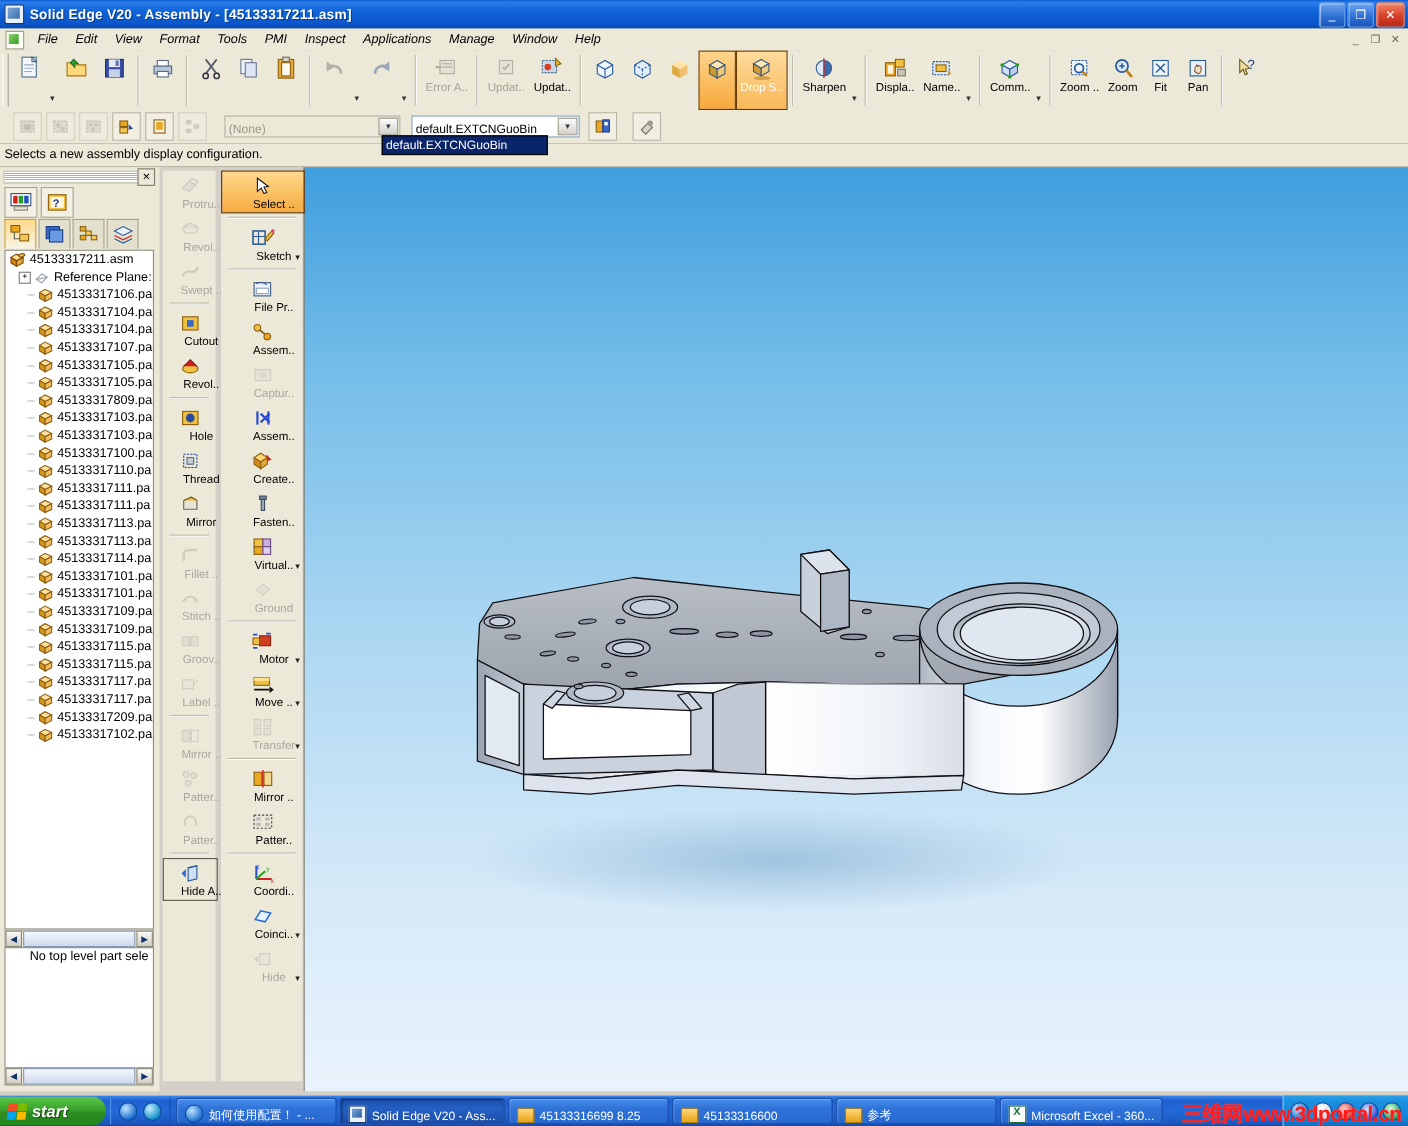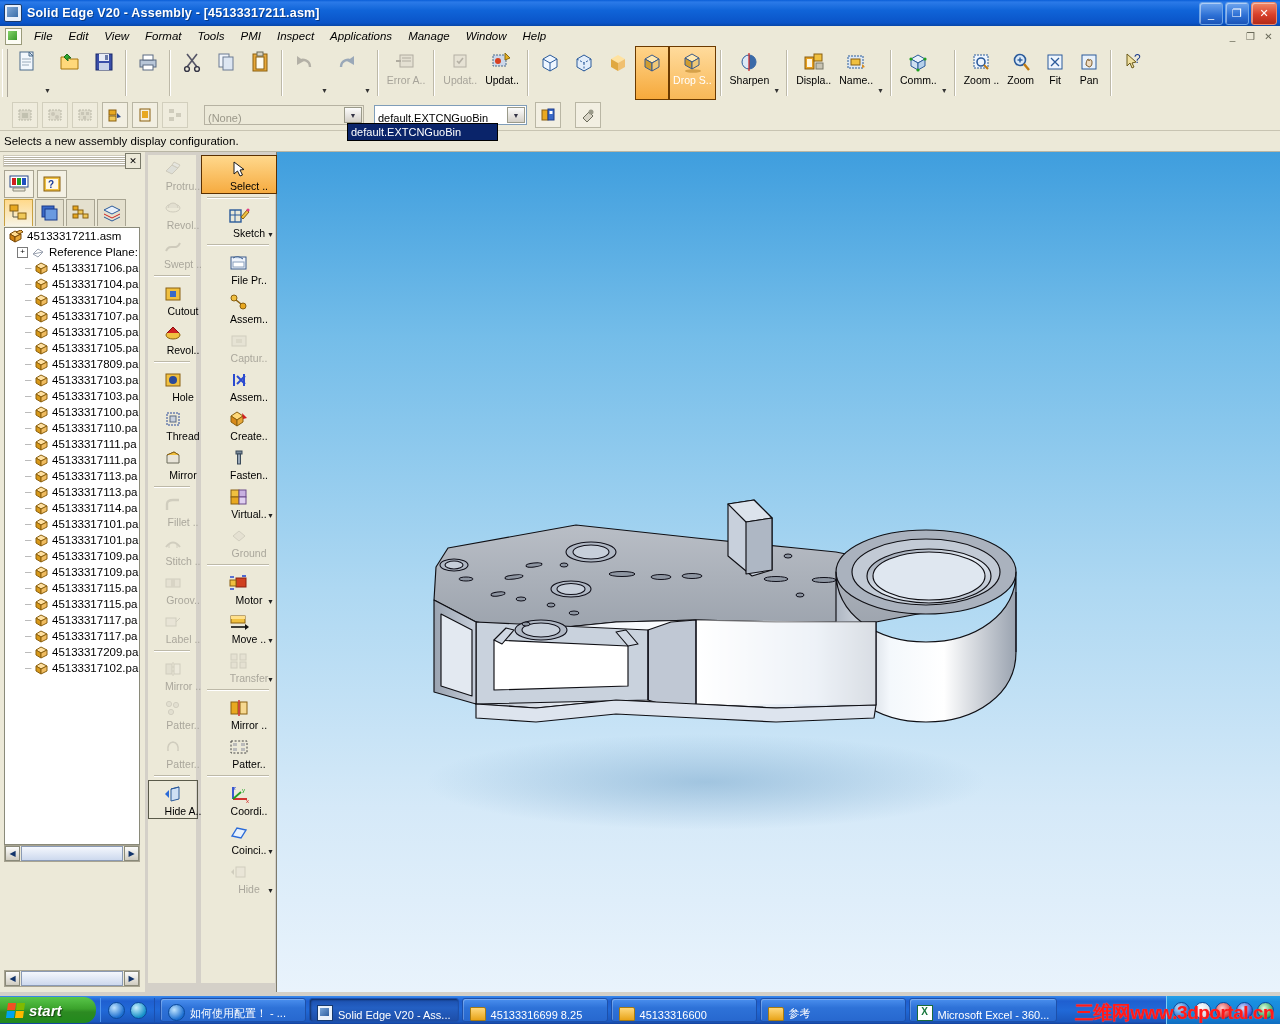--- a/index.html
+++ b/index.html
@@ -1039,20 +1039,23 @@
         </div>
       </div>
   </div>
 
   <div class="hscroll" style="top:845px;">
     <div class="ar">◀</div>
     <div class="thumb"></div>
     <div class="ar">▶</div>
   </div>
 
+  <div class="lowerbox">
+    <div style="text-align:right;padding:2px 4px 0 0;">No top level part sele</div>
+  </div>
 
   <div class="hscroll" style="top:970px;">
     <div class="ar">◀</div>
     <div class="thumb"></div>
     <div class="ar">▶</div>
   </div>
 
   <div class="vbarA" id="vbarA">
       <div class="vbtn dis">
         <div class="ico" style="opacity: 0.45;">

